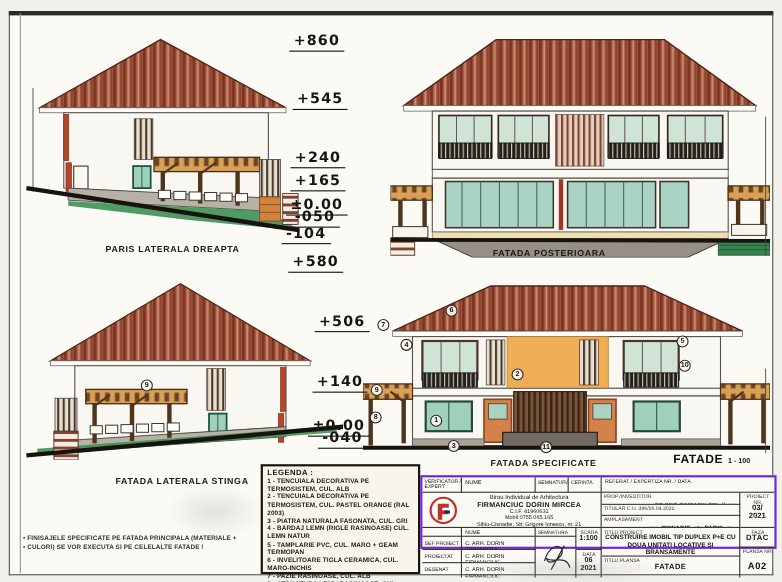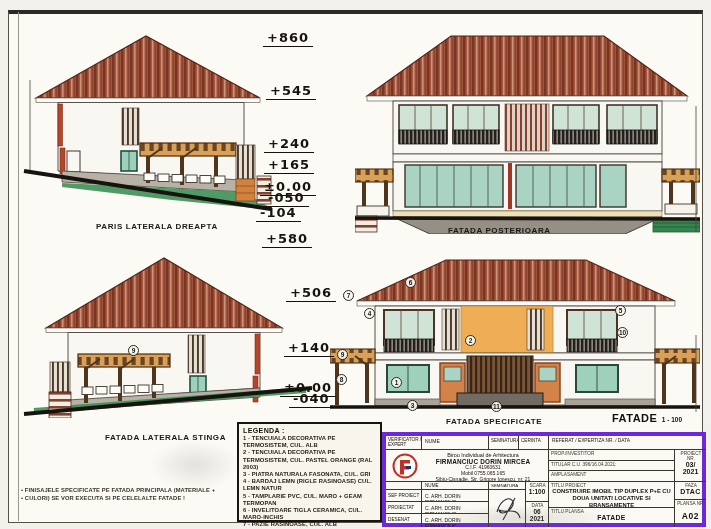--- a/index.html
+++ b/index.html
@@ -20,21 +20,21 @@
       align-items:center;justify-content:center;box-sizing:border-box;}
   
   .legend{position:absolute;left:237px;top:422px;width:145px;height:100px;border:2px solid #181410;
           background:#f8f5ec;box-sizing:border-box;padding:3px 4px;}
   .legend .lt{font-weight:bold;font-size:7px;letter-spacing:.4px;margin-bottom:1px;}
   .legend .li{font-weight:bold;font-size:5.8px;line-height:7.2px;letter-spacing:.1px;color:#201a13;}
   
   .note{position:absolute;left:21px;top:486px;width:215px;font-weight:bold;font-size:5.8px;
         line-height:8px;color:#3a342c;letter-spacing:.1px;}
   
-  .tb{position:absolute;left:382px;top:432px;width:324px;height:95px;border:4px solid #6d28d9;
+  .tb{position:absolute;left:382px;top:432px;width:324px;height:67px;border:2px solid #6d28d9;
       background:#fbf9f3;box-sizing:border-box;}
   .tb .cell{position:absolute;box-sizing:border-box;border-right:1px solid #3a352e;border-bottom:1px solid #3a352e;overflow:hidden;}
   .tb .lab{font-size:4.7px;line-height:5.2px;color:#3c362e;padding:1px 1px 0 2px;}
   .tb .val{font-weight:bold;}
   .firm{ text-align:center;}
   .firm .f1{font-size:5.4px;line-height:6px;}
   .firm .f2{font-weight:bold;font-size:6.4px;line-height:7px;letter-spacing:.2px;}
   .firm .f3{font-size:5px;line-height:5.8px;}
   .smudge{position:absolute;border-radius:50%;pointer-events:none;}
 </style>

